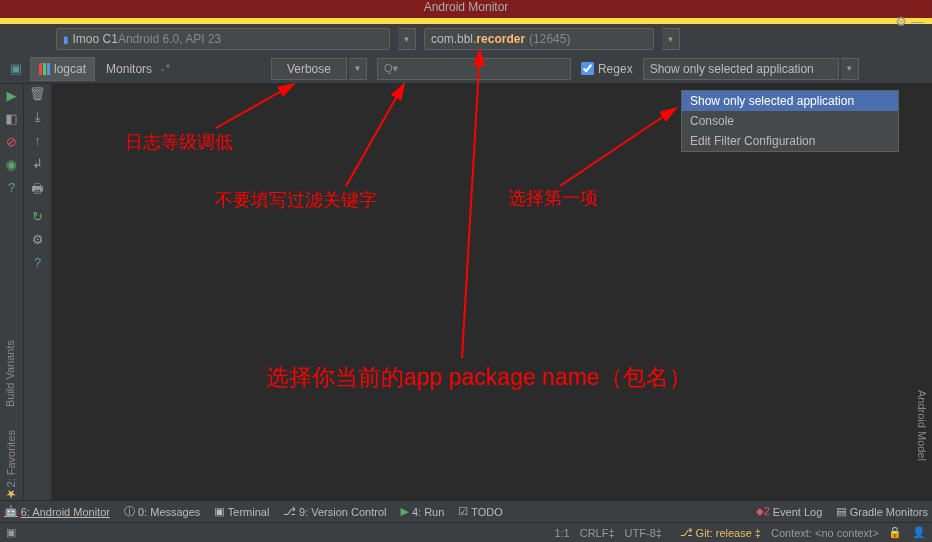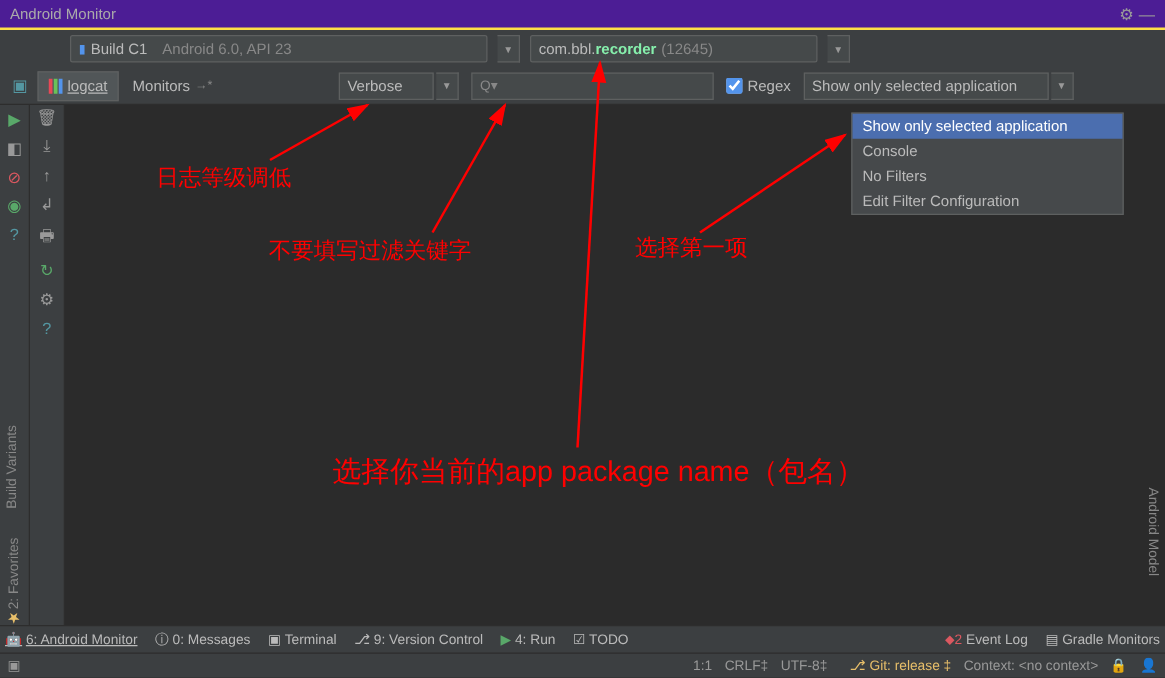--- a/index.html
+++ b/index.html
@@ -1,42 +1,42 @@
 <!DOCTYPE html>
 <html><head>
 <meta charset="utf-8">
 <style>
 * { margin: 0; padding: 0; box-sizing: border-box; font-family: "Segoe UI", Arial, sans-serif; }
 body { background: #3c3f41; color: #bbbbbb; width: 932px; height: 542px; overflow: hidden; position: relative; }
 
-.title-bar { height: 24px; background: #4c1d95; border-bottom: 2px solid #fde047; display: flex; align-items: center; padding: 0 8px; font-size: 12px; color: #aaaaaa; }
+.title-bar { height: 24px; background: #7f1d1d; border-bottom: 6px solid #fde047; display: flex; align-items: center; padding: 0 8px; font-size: 12px; color: #aaaaaa; flex-direction: column; }
 .title-bar-right { margin-left: auto; display: flex; gap: 4px; }
 .gear-icon { font-size: 13px; color: #999; }
 
 .device-row { height: 30px; display: flex; align-items: center; padding: 4px 8px 4px 56px; gap: 8px; }
 .device-dropdown { background: #45494a; border: 1px solid #5e6060; height: 22px; display: flex; align-items: center; padding: 0 6px; font-size: 12px; color: #bbb; border-radius: 2px; }
 .device-dropdown.dev { width: 334px; }
 .device-dropdown.pkg { width: 230px; }
 .dd-arrow { width: 18px; height: 22px; background: #45494a; border: 1px solid #5e6060; border-left: none; display: flex; align-items: center; justify-content: center; font-size: 8px; color: #999; }
 .phone-icon { color: #5394ec; margin-right: 4px; font-size: 10px; }
 .api-text { color: #888; margin-left: 4px; }
 .pid-text { color: #888; }
-.bold { font-weight: bold; color: #86efac; }
+.bold { font-weight: bold; color: #fdba74; }
 
 .toolbar-row { height: 30px; display: flex; align-items: center; padding: 2px 4px; gap: 2px; border-bottom: 1px solid #2d2d2d; }
 .toolbar-btn { width: 24px; height: 24px; display: flex; align-items: center; justify-content: center; font-size: 13px; color: #999; }
 .tab-btn { height: 24px; padding: 0 8px; display: flex; align-items: center; font-size: 12px; color: #bbb; gap: 4px; border: 1px solid transparent; }
-.tab-btn.active { background: #515658; border: 1px solid #5e6060; text-decoration: underline; }
+.tab-btn.active { background: #515658; border: 1px solid #5e6060; }
 .logcat-icon { display: flex; gap: 1px; }
 .logcat-icon span { width: 3px; height: 12px; }
 .logcat-icon .r { background: #e74856; }
 .logcat-icon .g { background: #6ac259; }
 .logcat-icon .b { background: #5394ec; }
 
-.level-dd { background: #45494a; border: 1px solid #5e6060; height: 22px; width: 76px; display: flex; align-items: center; padding: 0 6px; font-size: 12px; color: #bbb; margin-left: 8px; }
+.level-dd { background: #45494a; border: 1px solid #5e6060; height: 22px; width: 76px; display: flex; align-items: center; padding: 0 6px; font-size: 12px; color: #bbb; margin-left: 8px; justify-content: center; }
 .search-box { background: #45494a; border: 1px solid #5e6060; height: 22px; width: 194px; display: flex; align-items: center; padding: 0 6px; margin-left: 8px; }
 .search-icon { font-size: 11px; color: #888; }
 .regex-check { display: flex; align-items: center; gap: 4px; margin-left: 8px; font-size: 12px; color: #bbb; }
 .regex-check input { accent-color: #5394ec; }
 .filter-dd { background: #45494a; border: 1px solid #5e6060; height: 22px; width: 196px; display: flex; align-items: center; padding: 0 6px; font-size: 12px; color: #bbb; margin-left: 8px; }
 
 .main-area { display: flex; height: 432px; position: relative; }
 .left-gutter { width: 24px; background: #3c3f41; border-right: 1px solid #2d2d2d; display: flex; flex-direction: column; align-items: center; padding-top: 4px; gap: 8px; }
 .left-gutter .gicon { font-size: 13px; color: #999; }
 .left-gutter .gicon.green { color: #59a869; }
@@ -78,22 +78,22 @@
   <span>Android Monitor</span>
   <div class="title-bar-right">
     <span class="gear-icon">⚙</span>
     <span class="gear-icon">—</span>
   </div>
 </div>
 
 <div class="device-row">
   <div class="device-dropdown dev">
     <span class="phone-icon">▮</span>
-    <span>Build C1</span>
-    <span class="api-text" style="margin-left:12px">Android 6.0, API 23</span>
+    <span>Imoo C1</span>
+    <span class="api-text" style="margin-left:0">Android 6.0, API 23</span>
   </div>
   <div class="dd-arrow">▼</div>
   <div class="device-dropdown pkg">
     <span>com.bbl.</span>
       <span class="bold">recorder</span>
     <span class="pid-text" style="margin-left:4px">(12645)</span>
   </div>
   <div class="dd-arrow">▼</div>
 </div>
 
@@ -146,21 +146,20 @@
     <span class="iicon" style="color:#59a869">↻</span>
     <span class="iicon">⚙</span>
     <span class="iicon" style="color:#5497a2">?</span>
   </div>
   <div class="content-area"></div>
 </div>
 
 <div class="dropdown-menu">
   <div class="item selected">Show only selected application</div>
   <div class="item">Console</div>
-  <div class="item">No Filters</div>
   <div class="item">Edit Filter Configuration</div>
 </div>
 
 <div class="side-label left">Build Variants</div>
 <div class="side-label left2"><span class="star-icon">★</span><span>2: Favorites</span></div>
 <div class="side-label right">Android Model</div>
 
 <svg class="arrows">
   <defs>
       <marker id="ah" markerWidth="10" markerHeight="10" refX="8" refY="3" orient="auto">

